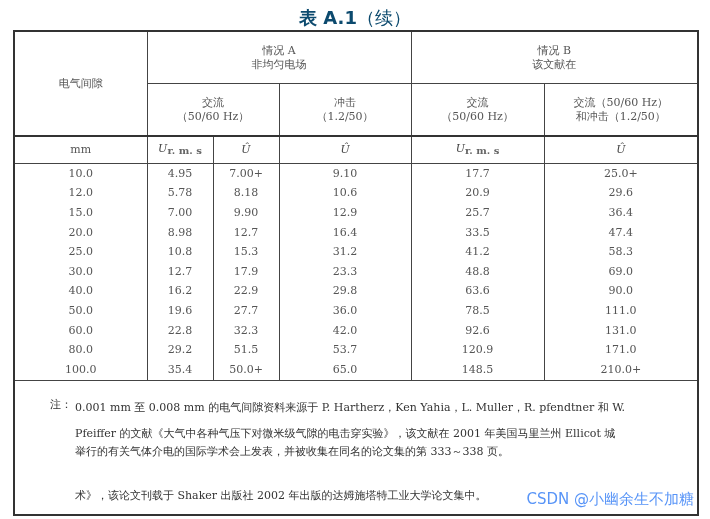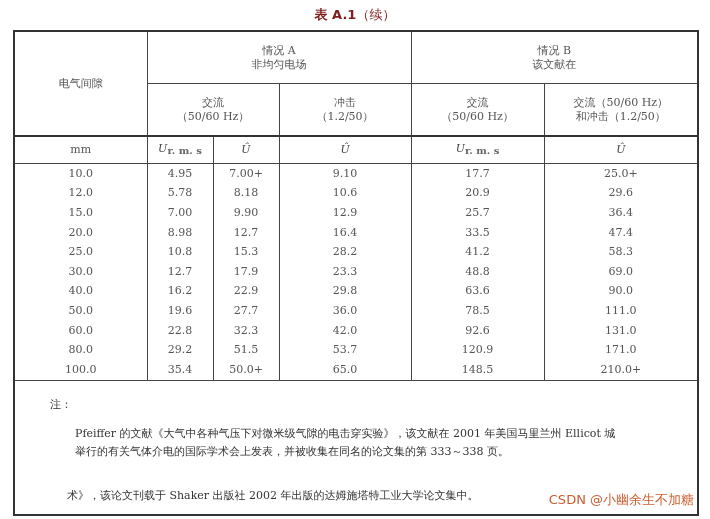--- a/index.html
+++ b/index.html
@@ -1,19 +1,19 @@
 <!DOCTYPE html>
 <html><head>
 <meta charset="utf-8">
 <style>
   html, body { margin:0; padding:0; background:#ffffff; }
   body { width:710px; height:519px; position:relative; overflow:hidden;
          font-family:"DejaVu Serif", "Liberation Serif", serif; color:#333; }
   .caption { position:absolute; left:0; top:6px; width:710px; text-align:center;
-             font-size:13px; color:#7f1d1d; }
+             font-size:18px; color:#0c4a6e; }
   .caption b { font-family:"DejaVu Sans", sans-serif; font-weight:bold; }
   table.main { position:absolute; left:13px; top:30px; width:684px;
                border-collapse:collapse; table-layout:fixed; }
   table.main td { border:1px solid #444; text-align:center; vertical-align:middle;
                   font-size:11px; color:#555; padding:0; line-height:14px; }
   table.main .thick-top td { border-top:2px solid #333; }
   table.main tr.h1 td { height:51px; }
   table.main tr.h2 td { height:51px; }
   table.main tr.units td { height:26px; font-size:11px; }
   table.main tr.row td { height:19.6px; border-top:none; border-bottom:none; }
@@ -22,21 +22,21 @@
   table.main td.outer-r { border-right:2px solid #333; }
   .hdr { color:#444; font-size:11.5px; line-height:20px; }
   .u { font-style:italic; font-family:"DejaVu Serif", serif; color:#444; }
   .sub { font-size:10px; font-style:normal; vertical-align:-2px; color:#666;font-weight:bold; }
   .note { position:absolute; left:13px; top:379px; width:682px; height:135px;
           border-left:2px solid #333; border-right:2px solid #333; border-bottom:2px solid #333; }
   .note p { margin:0; position:absolute; left:48px; width:630px; font-size:11px;
             color:#333; line-height:22px; }
   .note .label { position:absolute; left:35px; top:18px; font-size:11px; color:#333; }
   .watermark { position:absolute; right:16px; bottom:10px; font-family:"DejaVu Sans", sans-serif;
-               font-size:13px; color:#c2410c; opacity:0.85; }
+               font-size:15px; color:#3b82f6; opacity:0.85; }
 </style>
 </head>
 <body>
 
 <div class="caption">
   <b>表 A.1</b><span>（续）</span>
 </div>
 
 <table class="main">
   <colgroup>
@@ -116,21 +116,21 @@
         <td>8.98</td>
         <td>12.7</td>
         <td>16.4</td>
         <td>33.5</td>
         <td class="outer-r">47.4</td>
   </tr>
   <tr class="row">
     <td class="outer-l">25.0</td>
         <td>10.8</td>
         <td>15.3</td>
-        <td>28.2</td>
+        <td>31.2</td>
         <td>41.2</td>
         <td class="outer-r">58.3</td>
   </tr>
   <tr class="row">
     <td class="outer-l">30.0</td>
         <td>12.7</td>
         <td>17.9</td>
         <td>23.3</td>
         <td>48.8</td>
         <td class="outer-r">69.0</td>
@@ -173,18 +173,19 @@
         <td>50.0+</td>
         <td>65.0</td>
         <td>148.5</td>
         <td class="outer-r">210.0+</td>
   </tr>
 </tbody>
   </table>
 
 <div class="note">
   <span class="label">注：</span>
+  <p style="top:18px; left:60px;">0.001 mm 至 0.008 mm 的电气间隙资料来源于 P. Hartherz，Ken Yahia，L. Muller，R. pfendtner 和 W.</p>
   <p style="top:44px; left:60px;">Pfeiffer 的文献《大气中各种气压下对微米级气隙的电击穿实验》，该文献在 2001 年美国马里兰州 Ellicot 城</p>
   <p style="top:62px; left:60px;">举行的有关气体介电的国际学术会上发表，并被收集在同名的论文集的第 333～338 页。</p>
-  <p style="top:106px; left:52px;">术》，该论文刊载于 Shaker 出版社 2002 年出版的达姆施塔特工业大学论文集中。</p>
+  <p style="top:106px; left:60px;">术》，该论文刊载于 Shaker 出版社 2002 年出版的达姆施塔特工业大学论文集中。</p>
 </div>
 
 <div class="watermark">CSDN @小幽余生不加糖</div>
 
 </body></html>

